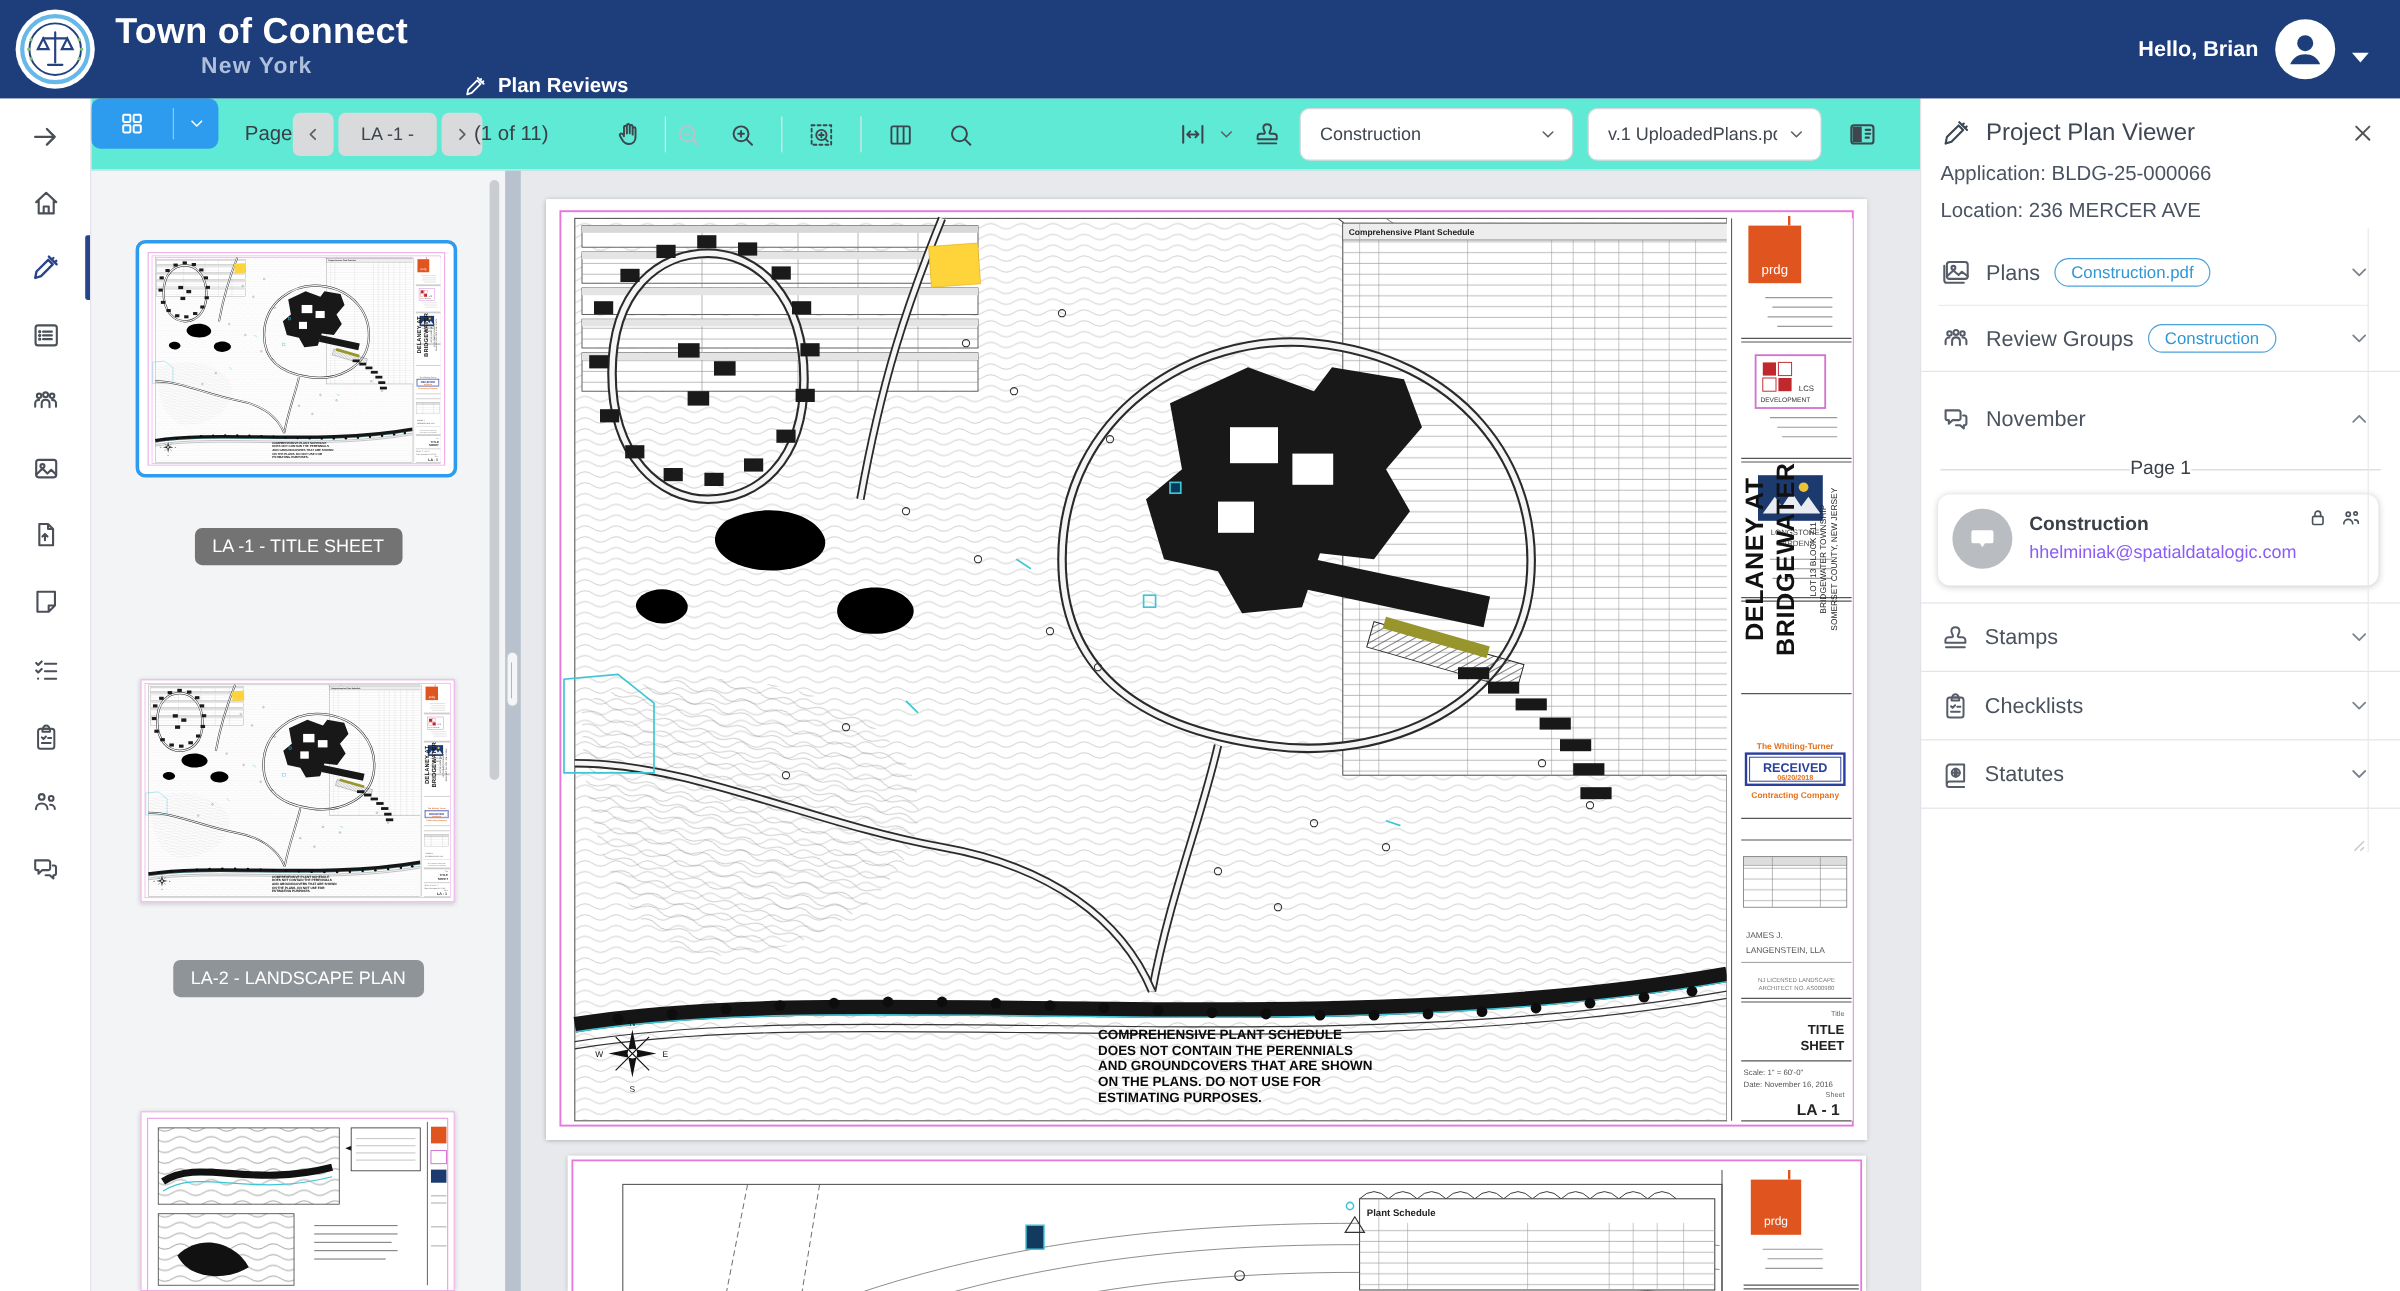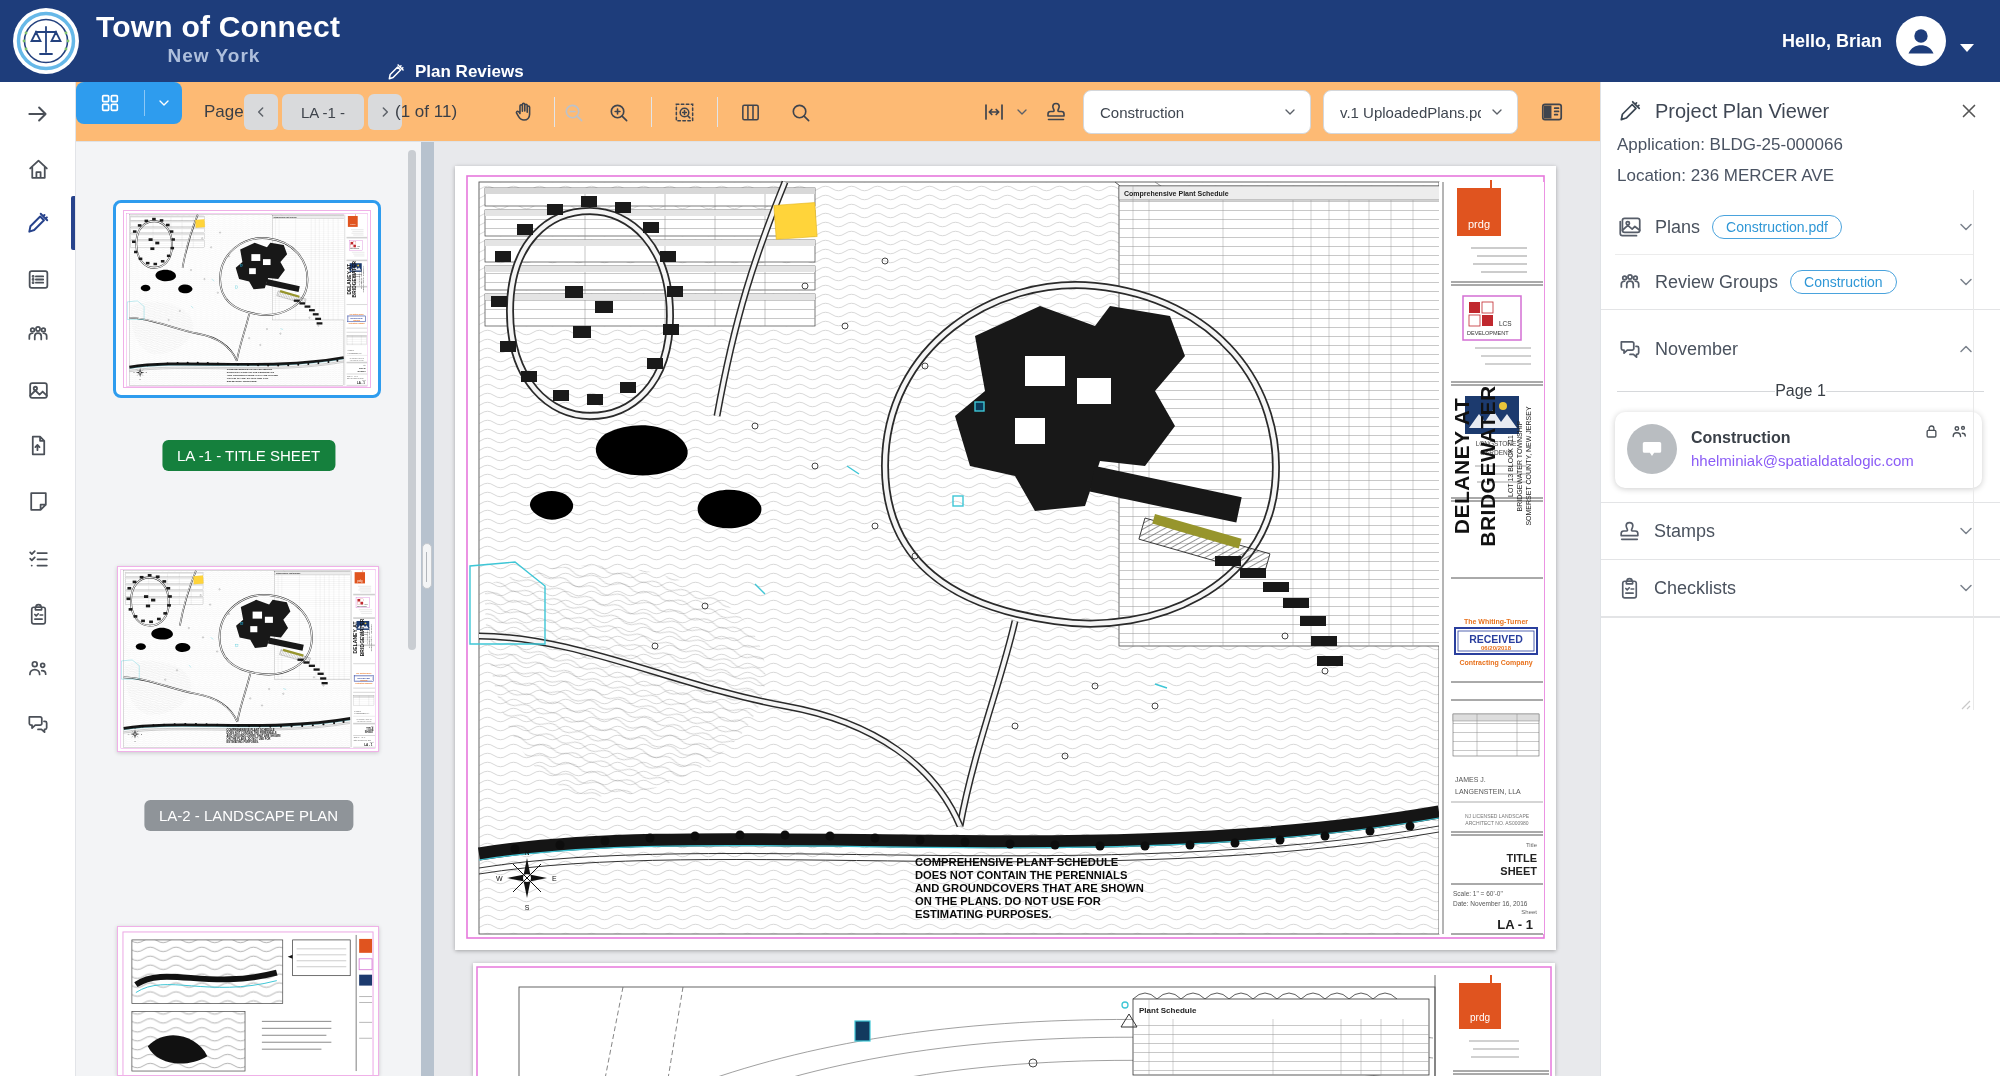--- a/index.html
+++ b/index.html
@@ -15,21 +15,21 @@
   .brand-title{font-size:30px;font-weight:800;letter-spacing:.2px;white-space:nowrap}
   .brand-sub{font-size:19px;font-weight:700;color:#aebfdc;letter-spacing:1px;margin-top:1px}
   .nav-item{position:absolute;left:386px;top:0;height:82px;display:flex;align-items:flex-end;gap:9px;
     color:#fff;font-size:17px;font-weight:600;cursor:pointer}
   .hdr-right{position:absolute;right:26px;top:0;height:82px;display:flex;align-items:center;gap:14px}
   .greeting{font-size:18px;font-weight:700}
   .avatar{width:50px;height:50px;border-radius:50%;background:#fff;display:flex;align-items:center;justify-content:center}
   .caret{width:0;height:0;border-left:7px solid transparent;border-right:7px solid transparent;border-top:8px solid #fff;margin-top:14px}
 
   
-  .toolbar{position:absolute;left:76px;top:82px;width:1524px;height:60px;background:#fdba74;
+  .toolbar{position:absolute;left:76px;top:82px;width:1524px;height:60px;background:#5eead4;
     border-bottom:1px solid #dfe2e6;z-index:20}
   .tb{position:absolute;display:flex;align-items:center;justify-content:center;color:#3f444d}
   .tbtn{width:36px;height:36px;top:12px;border-radius:6px;cursor:pointer}
   .tb-sep{width:1px;height:30px;top:15px;background:#e2e5e9}
   .grid-btn{left:2px;top:9px;width:106px;height:42px;background:#2e9cee;border-radius:8px;display:flex;align-items:center;color:#fff;cursor:pointer}
   .grid-btn .gpart{width:68px;display:flex;justify-content:center}
   .grid-btn .divd{width:1px;height:26px;background:rgba(255,255,255,.45)}
   .grid-btn .cpart{flex:1;display:flex;justify-content:center}
   .tb-label{font-size:17px;color:#3a3f47;top:0;height:60px}
   .pg-btn{background:#d9dadc;color:#5d6269}
@@ -47,21 +47,21 @@
   .active-bar{position:absolute;right:0;top:114px;width:4px;height:54px;background:#27438c;border-radius:2px 0 0 2px}
 
   
   .thumbs{position:absolute;left:76px;top:142px;width:345px;height:934px;background:#f3f4f6;overflow:hidden;z-index:10}
   .thumb{background:#fff;cursor:pointer}
   .thumb-sel{position:absolute;left:37px;top:58px;width:268px;height:198px;border:3px solid #2e9cee;border-radius:8px;background:#fff;padding:7px}
   .sheet-mini{width:100%;height:100%;border:1px solid #f0b0e8;overflow:hidden;background:#fff}
   .thumb-plain{position:absolute;left:41px;width:262px;height:186px;border:1px solid #f0b0e8;box-shadow:0 1px 4px rgba(0,0,0,.18);overflow:hidden}
   .cap{position:absolute;left:50%;transform:translateX(-50%);color:#fff;font-size:15px;font-weight:500;
     padding:7px 15px;border-radius:6px;white-space:nowrap;cursor:pointer}
-  .cap-blue{background:#15803d}
+  .cap-blue{background:#737373}
   .cap-gray{background:#8f9499}
   .t-scroll{position:absolute;left:332px;top:8px;width:8px;height:500px;background:#c9cdd2;border-radius:4px;cursor:pointer}
 
   
   .gutter{position:absolute;left:421px;top:142px;width:13px;height:934px;background:#b7c2ce;z-index:12}
   .gutter-handle{position:absolute;left:1px;top:401px;width:10px;height:46px;background:#f4f5f6;
     border:1px solid #c4c8cd;border-radius:5px;cursor:col-resize;
     background-image:repeating-linear-gradient(90deg,transparent 0 2px,#b2b6bb 2px 3px,transparent 3px 5px);
     background-size:6px 30px;background-position:1px 8px;background-repeat:no-repeat}
 
@@ -831,20 +831,33 @@
         <path d="M8.5 12l1.3 1.3 2-2 M13.5 12.5h2.5 M8.5 16.5h7"></path>
       </svg>
       <span class="rp-row-label">Checklists</span>
       <span class="chev-r">
         <svg viewBox="0 0 24 24" width="20" height="20" fill="none" stroke="currentColor" stroke-width="1.8" stroke-linecap="round" stroke-linejoin="round">
             <path d="M6 9l6 6 6-6"></path>
           </svg>
       </span>
     </div>
     <div class="div-full"></div>
+    <div class="rp-row" style="height:56px">
+      <svg viewBox="0 0 24 24" width="25" height="25" fill="none" stroke="currentColor" stroke-width="1.6" stroke-linecap="round" stroke-linejoin="round">
+        <path d="M5 6.5A2.5 2.5 0 0 1 7.5 4H19v13.5H7.5A2.5 2.5 0 0 0 5 20z M5 20a2 2 0 0 0 2 2h12"></path>
+        <circle cx="12.3" cy="10.5" r="3.2"></circle>
+          <path d="M9.1 10.5h6.4 M12.3 7.3c1.2 1 1.2 5.4 0 6.4 M12.3 7.3c-1.2 1-1.2 5.4 0 6.4"></path>
+      </svg>
+      <span class="rp-row-label">Statutes</span>
+      <span class="chev-r">
+        <svg viewBox="0 0 24 24" width="20" height="20" fill="none" stroke="currentColor" stroke-width="1.8" stroke-linecap="round" stroke-linejoin="round">
+            <path d="M6 9l6 6 6-6"></path>
+          </svg>
+      </span>
+    </div>
     <div class="div-full"></div>
   </div>
 
   <div class="rp-vrule"></div>
   <div class="rp-resize">
     <svg viewBox="0 0 14 14" width="14" height="14" stroke="currentColor" stroke-width="1.2">
         <path d="M13 5L5 13 M13 10l-3 3" fill="none"></path>
       </svg>
   </div>
 </div>

